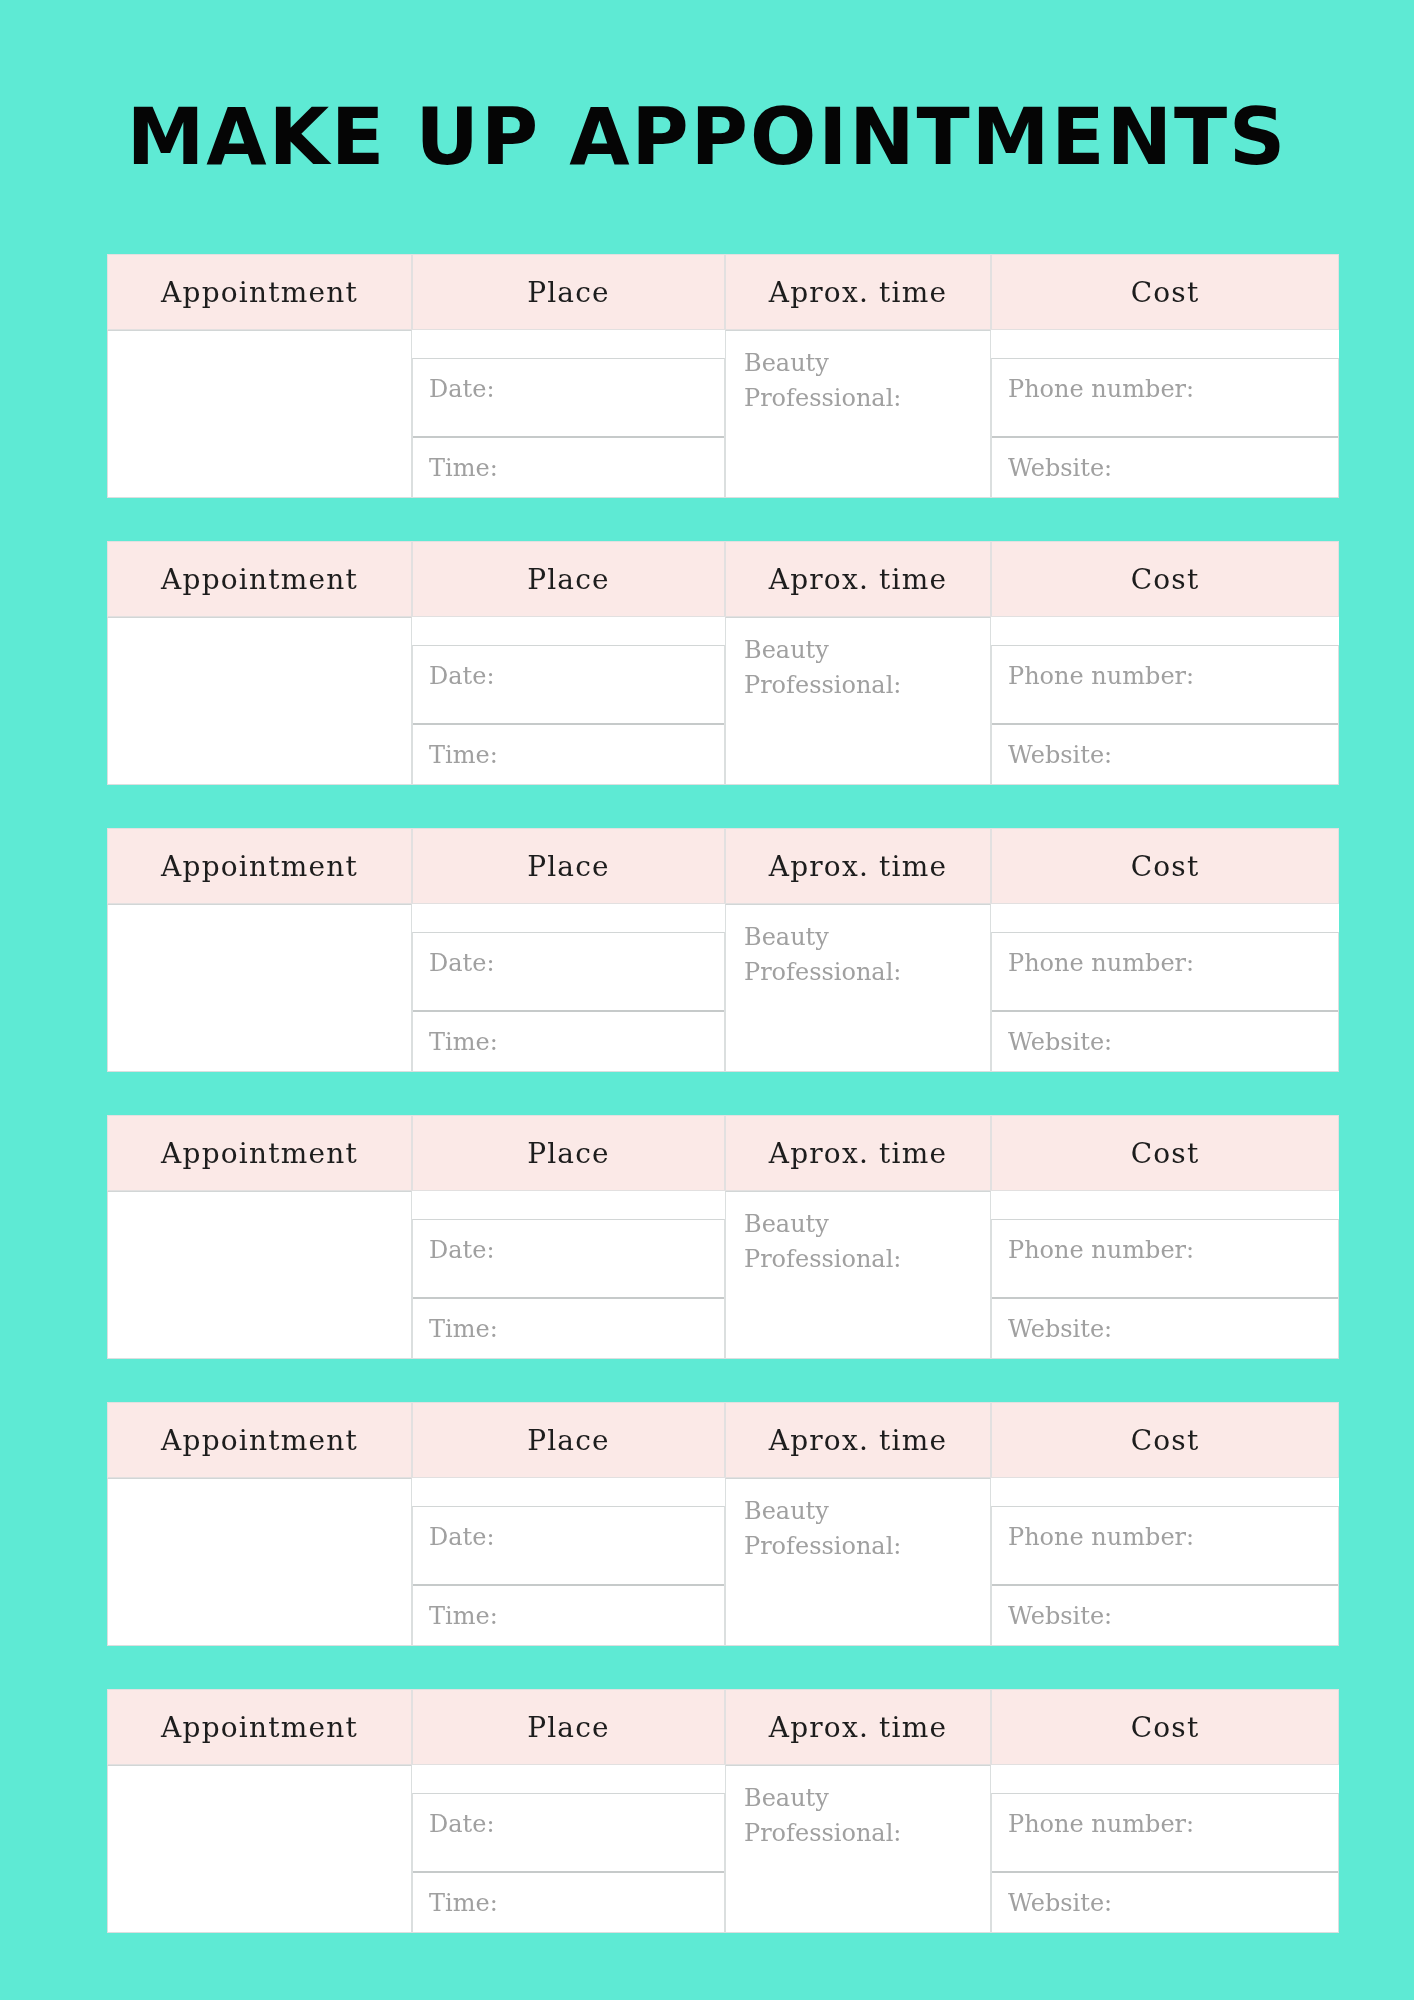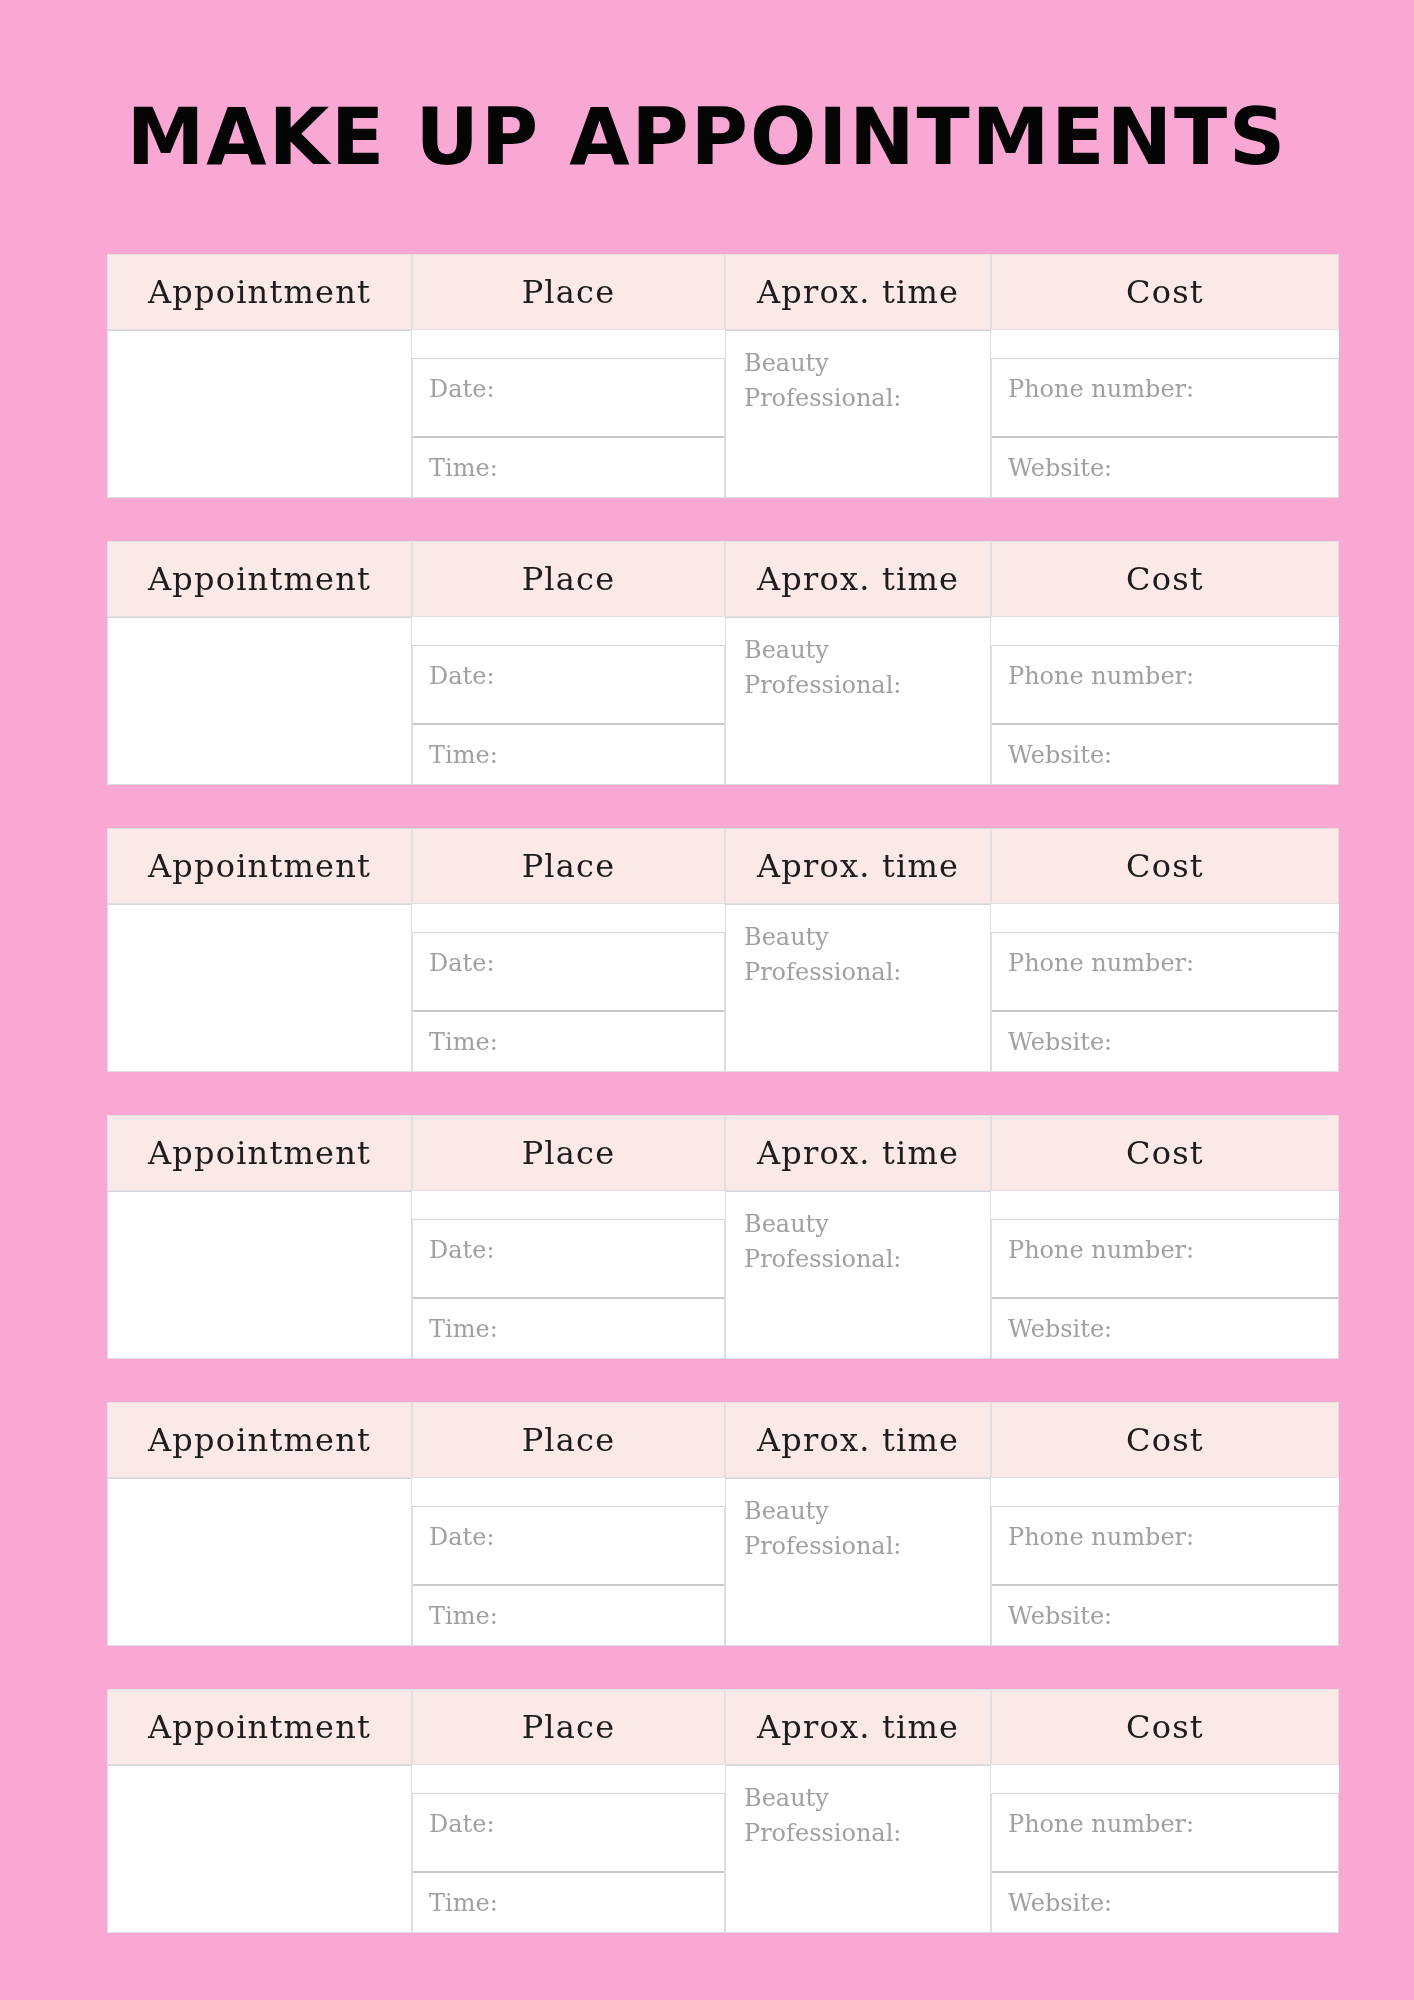--- a/index.html
+++ b/index.html
@@ -1,21 +1,21 @@
 <!DOCTYPE html>
 <html><head>
 <meta charset="utf-8">
 <style>
   * { box-sizing: border-box; margin: 0; padding: 0; }
   html, body { background: #ffffff; }
   .sheet {
     position: relative;
     width: 1414px;
     height: 2000px;
-    background: #f9a8d4;
+    background: #5eead4;
     overflow: hidden;
     font-family: "DejaVu Serif", "Liberation Serif", serif;
   }
   .title {
     position: absolute;
     top: 92px;
     left: 0;
     right: 0;
     text-align: center;
     font-family: "DejaVu Sans", "Liberation Sans", sans-serif;
@@ -39,21 +39,21 @@
     grid-template-columns: 305px 313px 266px 348px;
     grid-template-rows: 76px 168px;
     background: #ffffff;
   }
   .hcell {
     background: #fbe9e7;
     border: 1px solid #e2e0e0;
     display: flex;
     align-items: center;
     justify-content: center;
-    font-size: 32px;
+    font-size: 28px;
     letter-spacing: 1.2px;
     color: #1d1d1d;
   }
   .bcell {
     border: 1px solid #dbdfdf;
     border-top: 1px solid #d2d6d6;
     background: #ffffff;
     overflow: hidden;
   }
   .split { display: flex; flex-direction: column; padding: 0; margin-top: 28px; }

